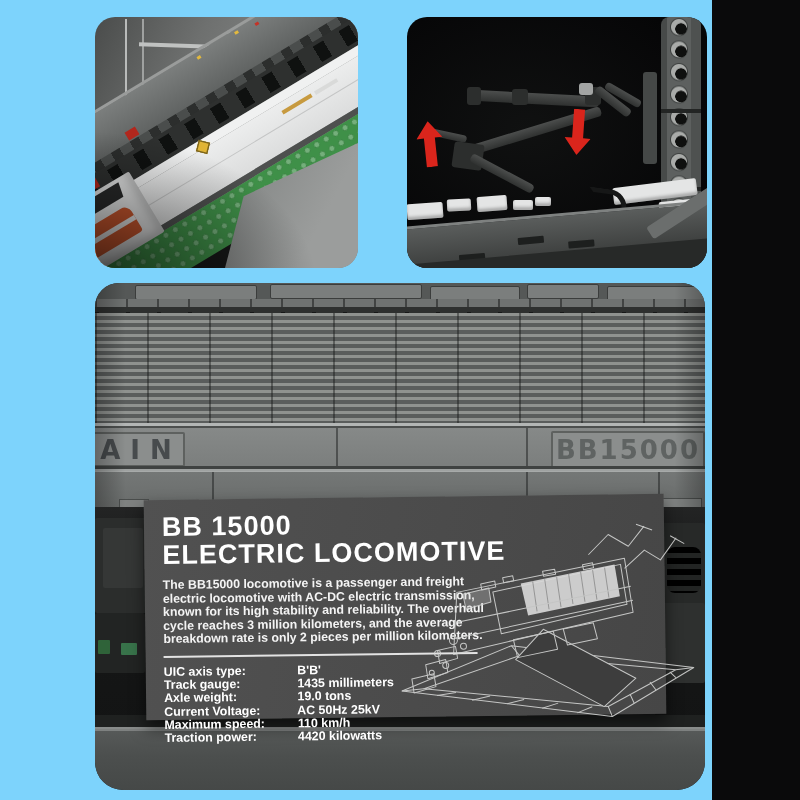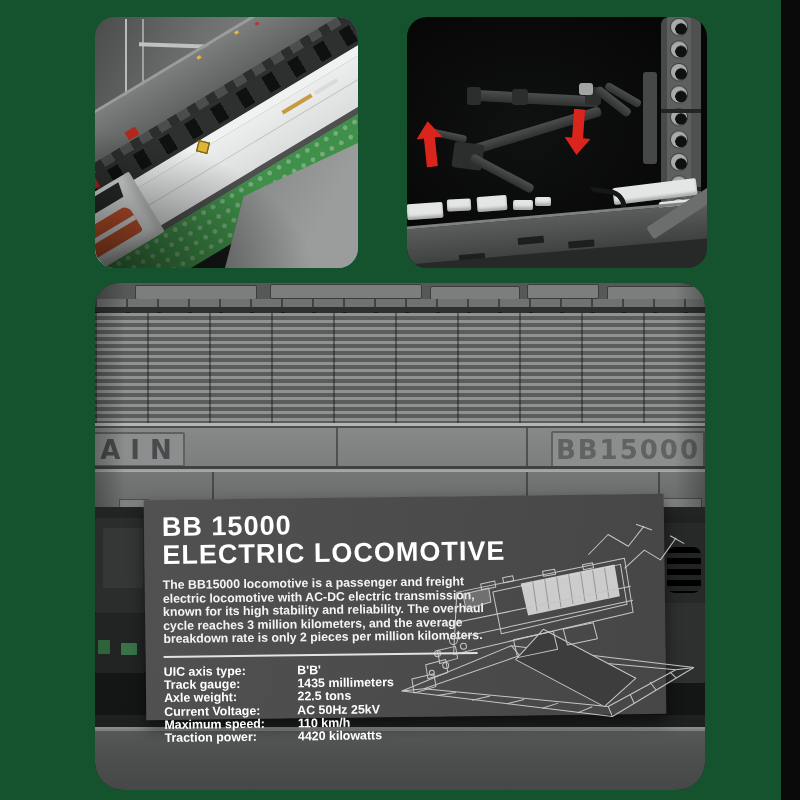--- a/index.html
+++ b/index.html
@@ -1,16 +1,16 @@
 <!DOCTYPE html>
 <html><head>
 <meta charset="utf-8">
 <style>
   html,body{margin:0;padding:0;background:#0a0a0b;}
-  .page{position:relative;width:781px;height:800px;background:#14532d;overflow:hidden;
+  .page{position:relative;width:712px;height:800px;background:#7dd3fc;overflow:hidden;
         font-family:"Liberation Sans",sans-serif;}
   .panel{position:absolute;overflow:hidden;}
   .abs{position:absolute;}
 
   
   .panel-tl{left:95px;top:17px;width:263px;height:251px;border-radius:20px;
     background:linear-gradient(115deg,#4a4c4b 0%,#6e706f 30%,#888a89 62%,#7f8180 100%);}
   .tl-vignette{left:0;top:0;width:100%;height:100%;
     background:radial-gradient(420px 280px at -5% 108%,rgba(0,0,0,.75),rgba(0,0,0,0) 56%);}
   .mast{left:30px;top:2px;width:15px;height:140px;
@@ -293,21 +293,21 @@
             <span class="spec-value">B'B'</span>
           </div>
 
           <div class="spec-row">
             <span class="spec-label">Track gauge:</span>
             <span class="spec-value">1435 millimeters</span>
           </div>
 
           <div class="spec-row">
             <span class="spec-label">Axle weight:</span>
-            <span class="spec-value">22.5 tons</span>
+            <span class="spec-value">19.0 tons</span>
           </div>
 
           <div class="spec-row">
             <span class="spec-label">Current Voltage:</span>
             <span class="spec-value">AC 50Hz 25kV</span>
           </div>
 
           <div class="spec-row">
             <span class="spec-label">Maximum speed:</span>
             <span class="spec-value">110 km/h</span>

